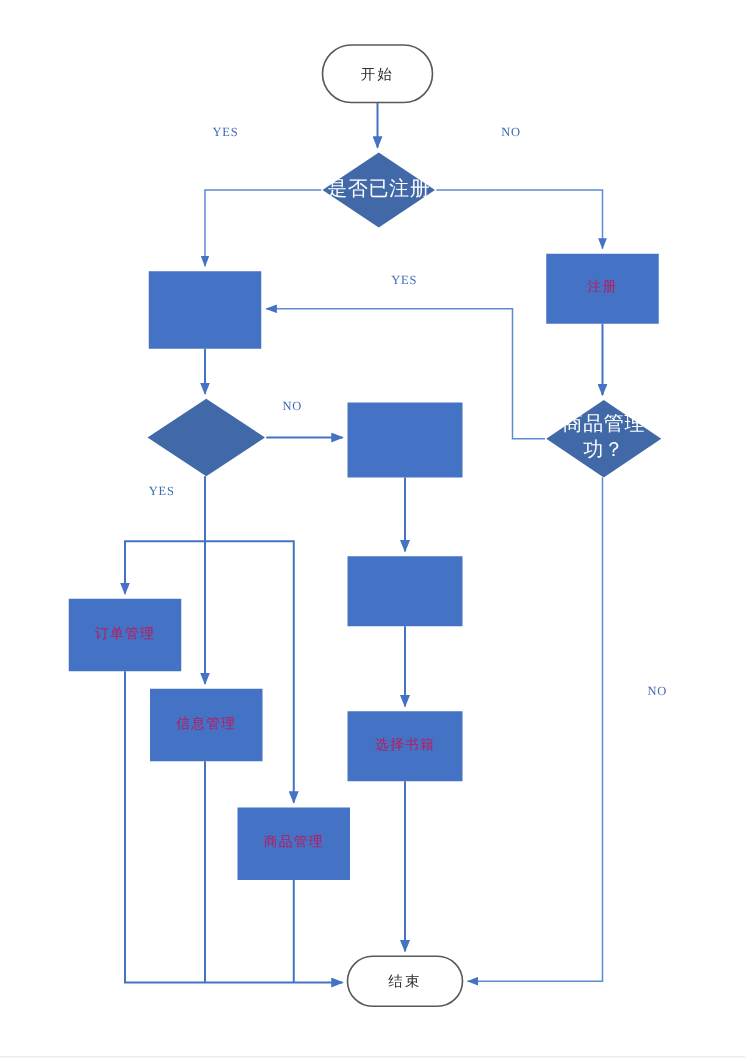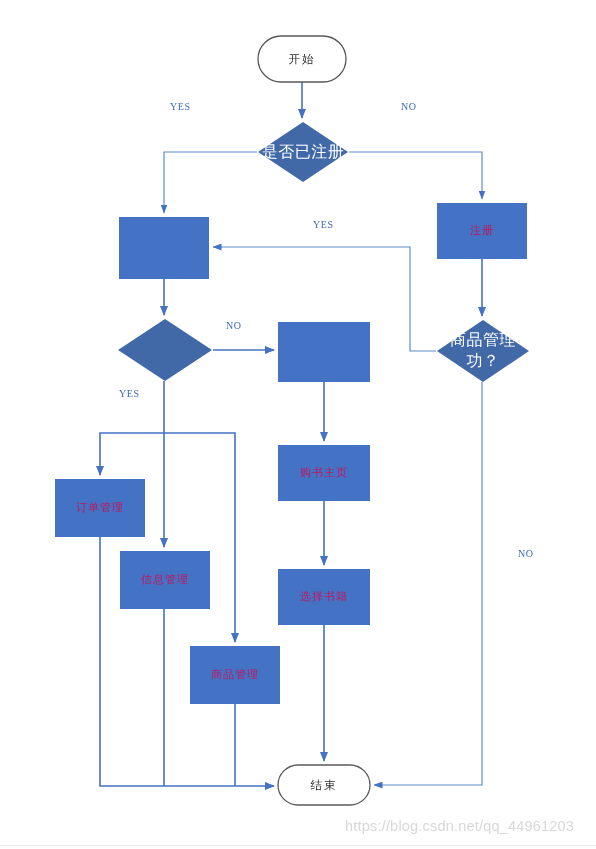--- a/index.html
+++ b/index.html
@@ -161,21 +161,20 @@
   <div class="node-label decision-label" style="left:258px; top:122px; width:90px; height:60px;">是否已注册</div>
 
 
   <div class="node-label process-label" style="left:437px; top:203px; width:90px; height:56px;">注册</div>
 
 
   <div class="node-label decision-label" style="left:443px; top:320px; width:80px; height:62px; white-space:pre-line;">商品管理
 功？</div>
 
 
-  <div class="node-label process-label" style="left:278px; top:445px; width:92px; height:56px;">购书主页</div>
 
   <div class="node-label process-label" style="left:278px; top:569px; width:92px; height:56px;">选择书籍</div>
 
   <div class="node-label process-label" style="left:55px; top:479px; width:90px; height:58px;">订单管理</div>
 
   <div class="node-label process-label" style="left:120px; top:551px; width:90px; height:58px;">信息管理</div>
 
   <div class="node-label terminal-label" style="left:278px; top:765px; width:92px; height:40px;">结束</div>
 
   <div class="node-label process-label" style="left:190px; top:646px; width:90px; height:58px;">商品管理</div>
@@ -185,16 +184,15 @@
   <div class="edge-label" style="left:401px; top:101px;">NO</div>
 
   <div class="edge-label" style="left:313px; top:219px;">YES</div>
 
   <div class="edge-label" style="left:226px; top:320px;">NO</div>
 
   <div class="edge-label" style="left:119px; top:388px;">YES</div>
 
   <div class="edge-label" style="left:518px; top:548px;">NO</div>
 
-  <div class="watermark">https://blog.csdn.net/qq_44961203</div>
 
   <div class="bottom-rule"></div>
 </div>
 
 </body></html>

